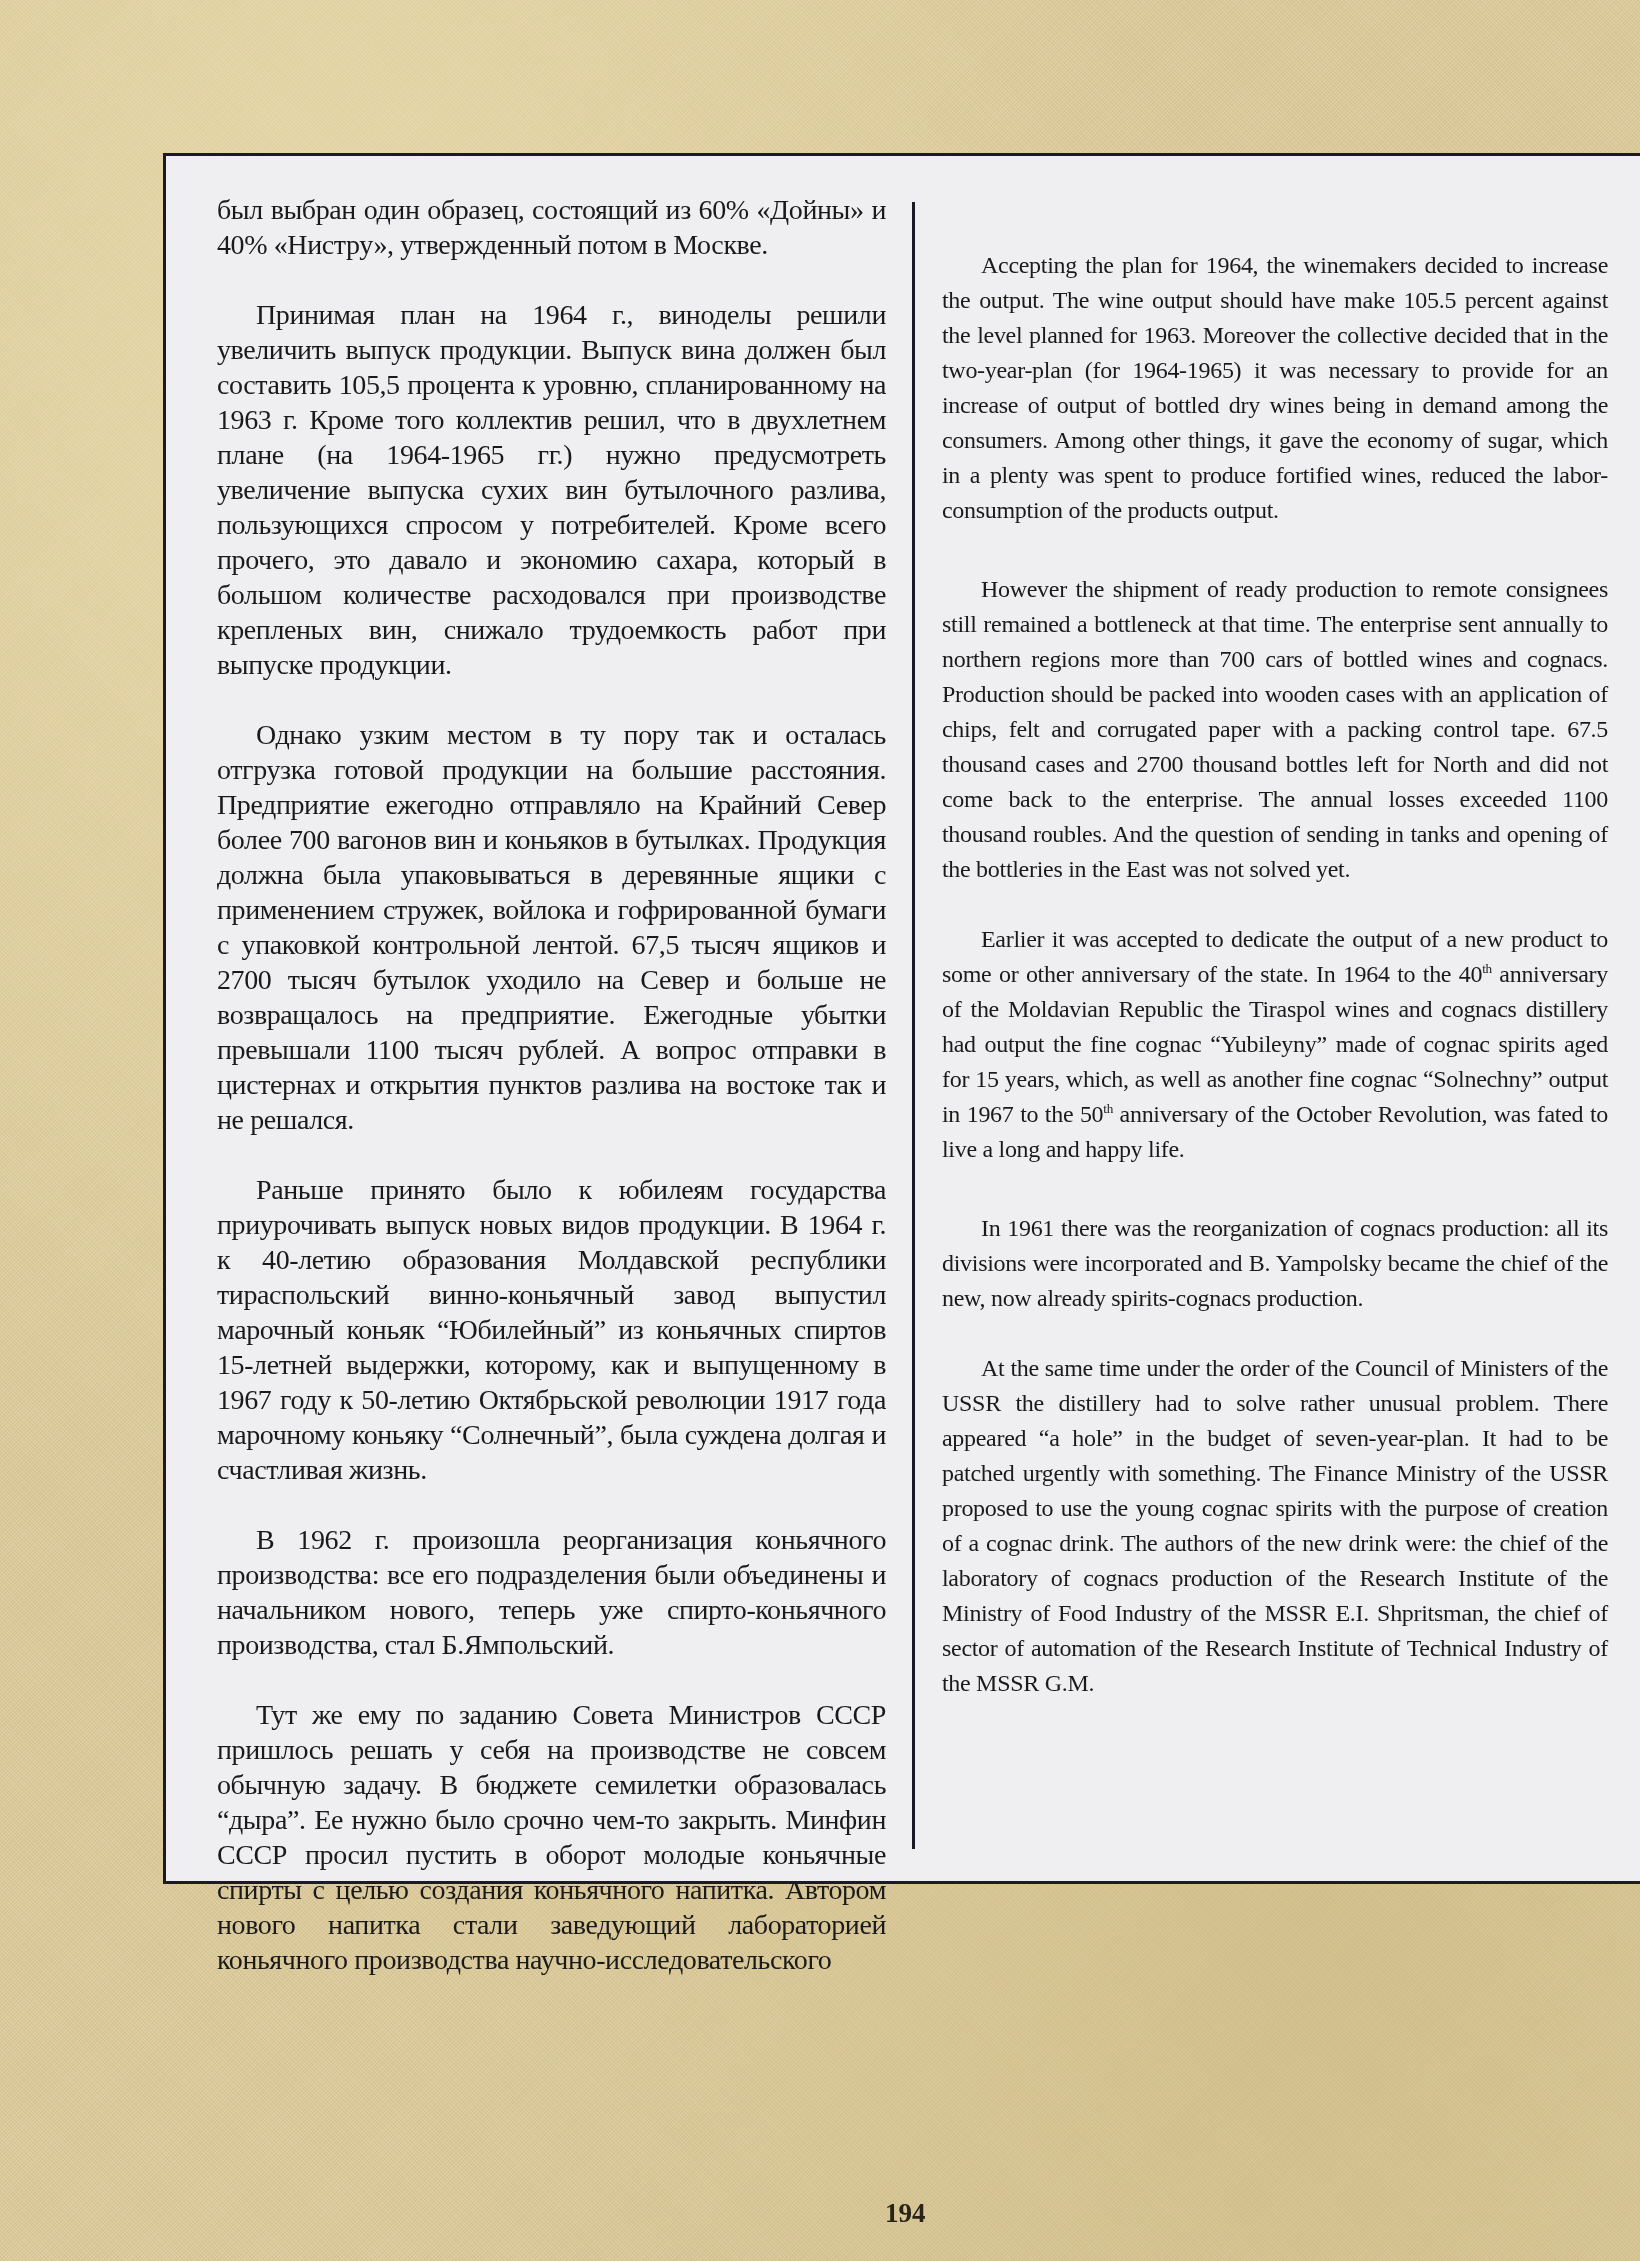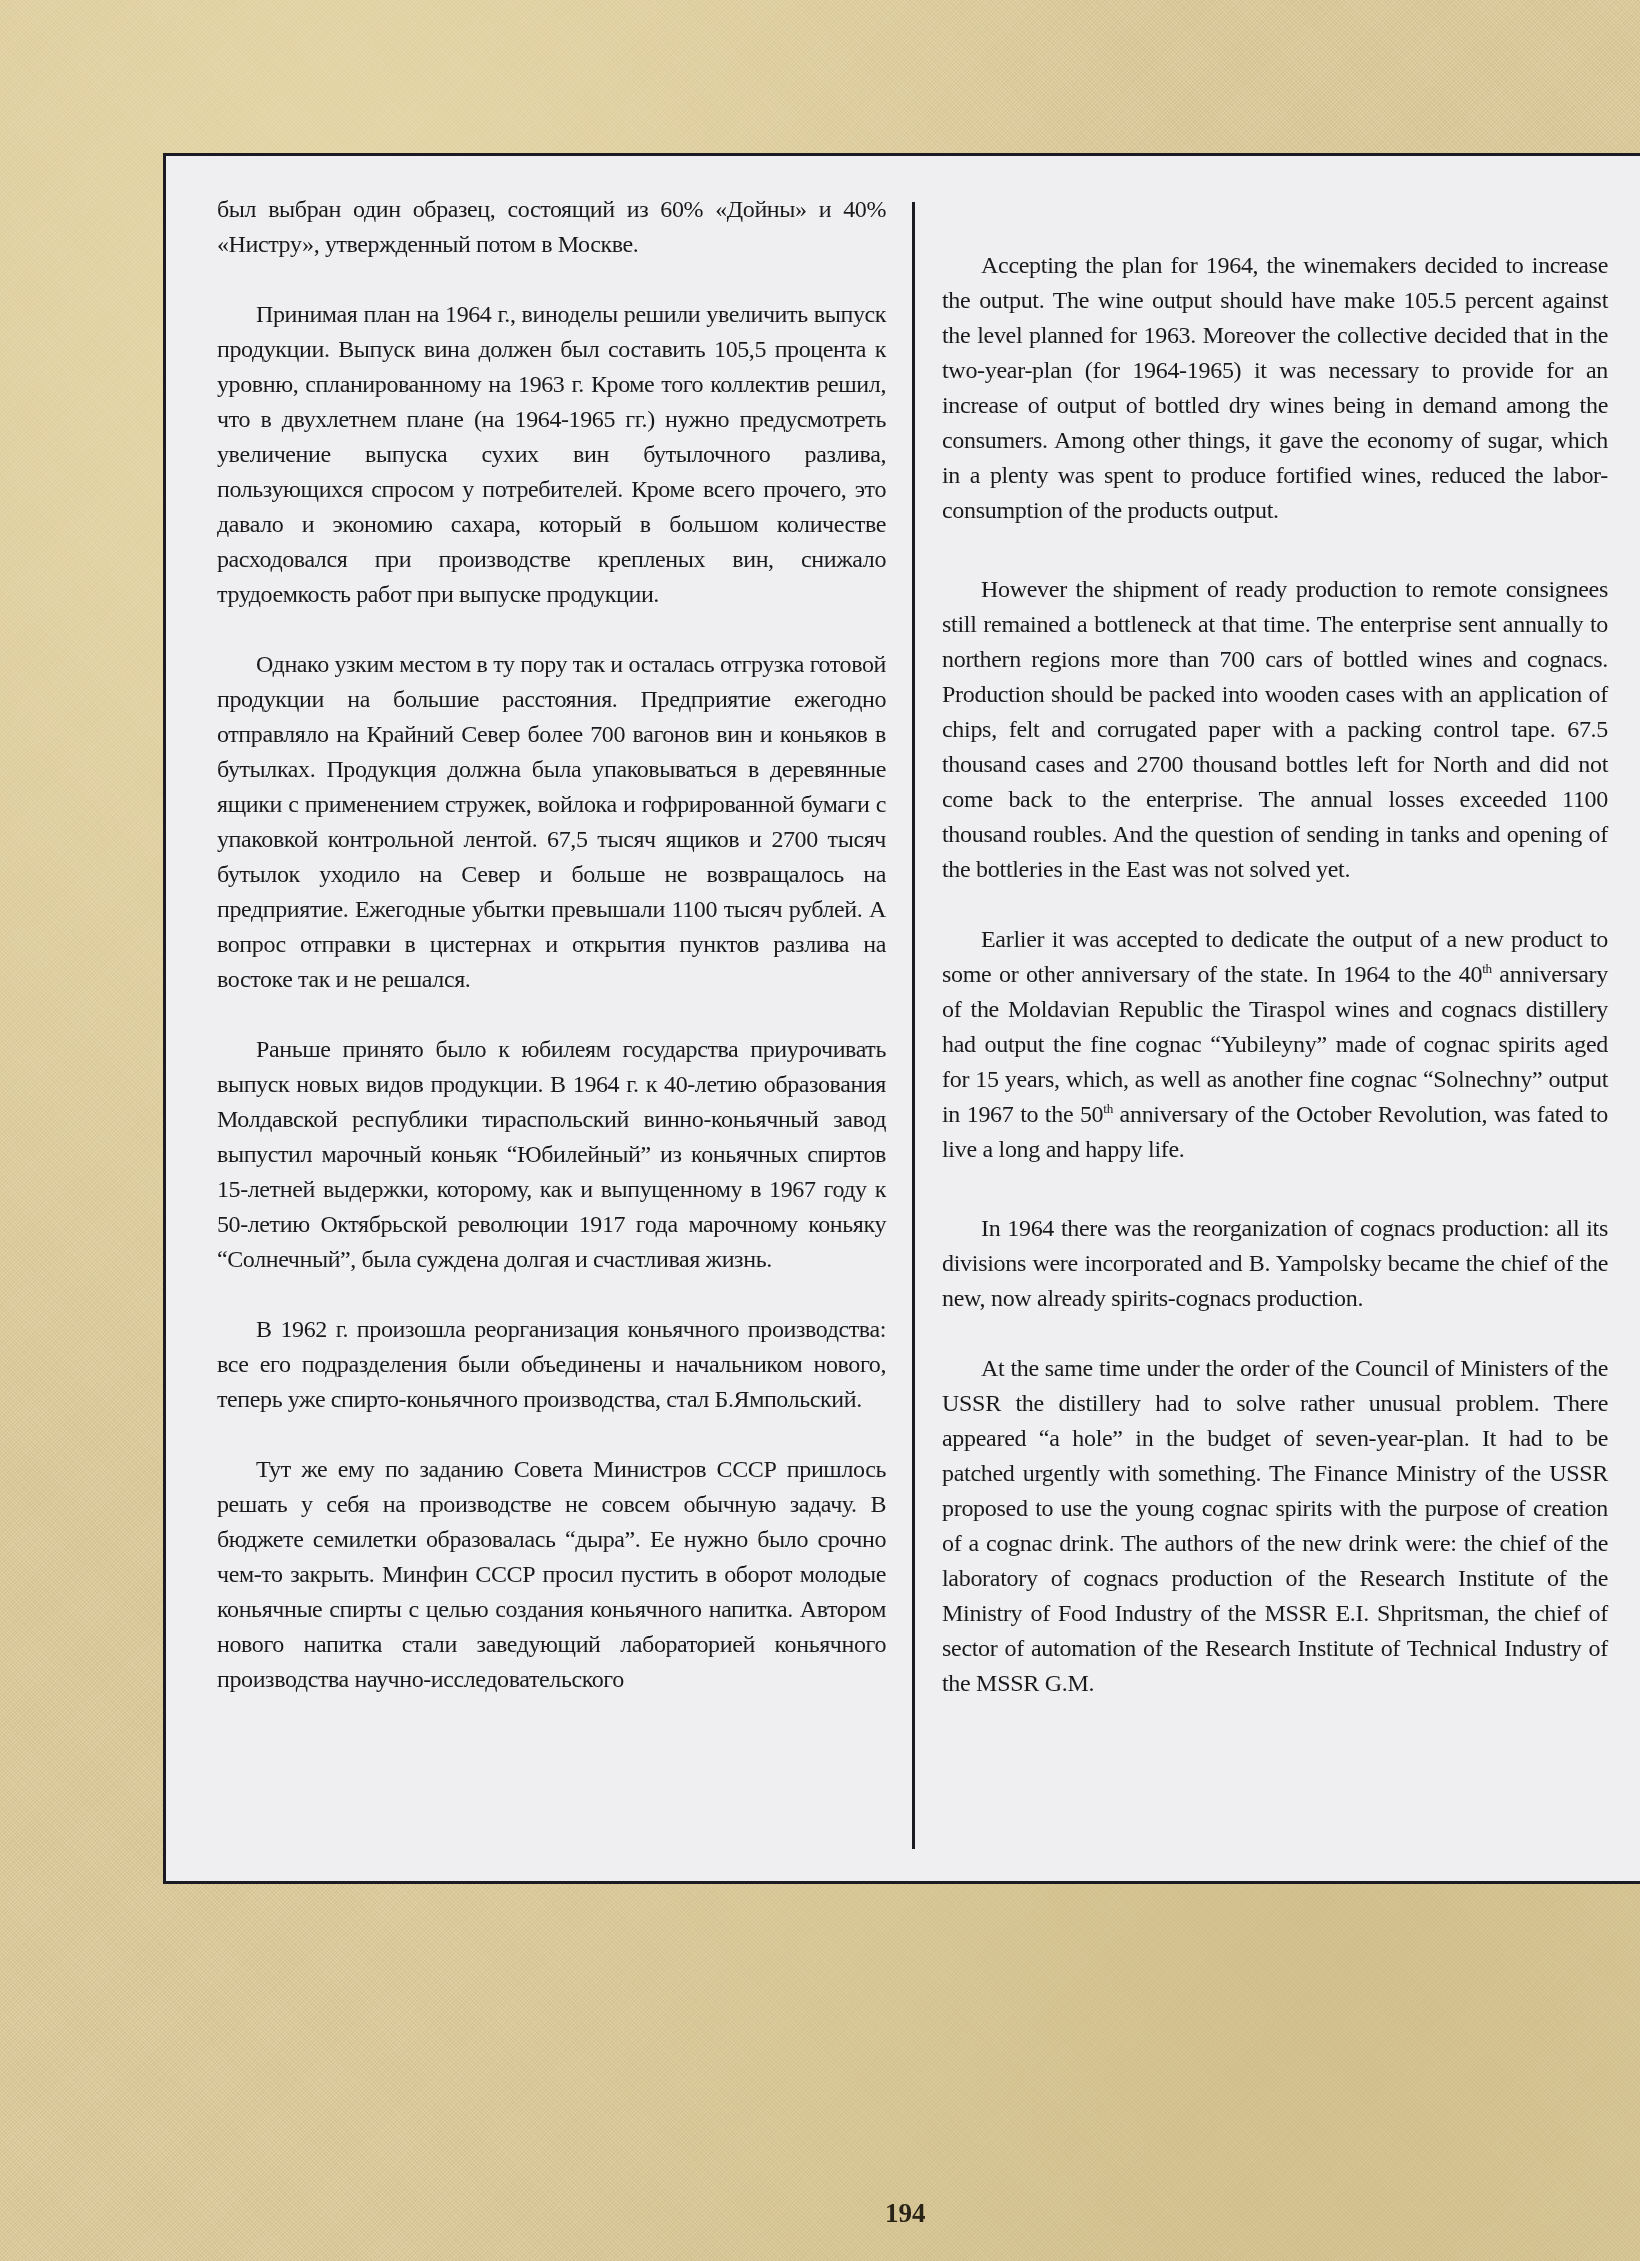--- a/index.html
+++ b/index.html
@@ -36,21 +36,21 @@
       position: absolute;
       top: 192px;
       text-align: justify;
       font-size: 24px;
       line-height: 35px;
       letter-spacing: -0.3px;
     }
     .col-left {
       left: 217px;
       width: 669px;
-      font-size: 24px;
+      font-size: 28px;
       letter-spacing: -0.4px;
     }
     .col-right {
       left: 942px;
       width: 666px;
       top: 204px;
     }
     .column p {
       margin: 0 0 35px 0;
       text-indent: 39px;
@@ -102,18 +102,18 @@
   <p>В 1962 г. произошла реорганизация коньячного производства: все его подразделения были объединены и начальником нового, теперь уже спирто-коньячного производства, стал Б.Ямпольский.</p>
   <p>Тут же ему по заданию Совета Министров СССР пришлось решать у себя на производстве не совсем обычную задачу. В бюджете семилетки образовалась “дыра”. Ее нужно было срочно чем-то закрыть. Минфин СССР просил пустить в оборот молодые коньячные спирты с целью создания коньячного напитка. Автором нового напитка стали заведующий лабораторией коньячного производства научно-исследовательского</p>
 </div>
 
 <div class="divider"></div>
 
 <div class="column col-right">
   <p>Accepting the plan for 1964, the winemakers decided to increase the output. The wine output should have make 105.5 percent against the level planned for 1963. Moreover the collective decided that in the two-year-plan (for 1964-1965) it was necessary to provide for an increase of output of bottled dry wines being in demand among the consumers. Among other things, it gave the economy of sugar, which in a plenty was spent to produce fortified wines, reduced the labor-consumption of the products output.</p>
   <p>However the shipment of ready production to remote consignees still remained a bottleneck at that time. The enterprise sent annually to northern regions more than 700 cars of bottled wines and cognacs. Production should be packed into wooden cases with an application of chips, felt and corrugated paper with a packing control tape. 67.5 thousand cases and 2700 thousand bottles left for North and did not come back to the enterprise. The annual losses exceeded 1100 thousand roubles. And the question of sending in tanks and opening of the bottleries in the East was not solved yet.</p>
   <p class="gap-lg"><span>Earlier it was accepted to dedicate the output of a new product to some or other anniversary of the state. In 1964 to the 40</span><sup>th</sup><span> anniversary of the Moldavian Republic the Tiraspol wines and cognacs distillery had output the fine cognac “Yubileyny” made of cognac spirits aged for 15 years, which, as well as another fine cognac “Solnechny” output in 1967 to the 50</span><sup>th</sup><span> anniversary of the October Revolution, was fated to live a long and happy life.</span></p>
-  <p>In 1964 there was the reorganization of cognacs production: all its divisions were incorporated and B. Yampolsky became the chief of the new, now already spirits-cognacs production.</p>
+  <p>In 1961 there was the reorganization of cognacs production: all its divisions were incorporated and B. Yampolsky became the chief of the new, now already spirits-cognacs production.</p>
   <p class="gap-lg">At the same time under the order of the Council of Ministers of the USSR the distillery had to solve rather unusual problem. There appeared “a hole” in the budget of seven-year-plan. It had to be patched urgently with something. The Finance Ministry of the USSR proposed to use the young cognac spirits with the purpose of creation of a cognac drink. The authors of the new drink were: the chief of the laboratory of cognacs production of the Research Institute of the Ministry of Food Industry of the MSSR E.I. Shpritsman, the chief of sector of automation of the Research Institute of Technical Industry of the MSSR G.M.</p>
 </div>
 
 <div class="page-number">194</div>
 
 
 </body></html>

